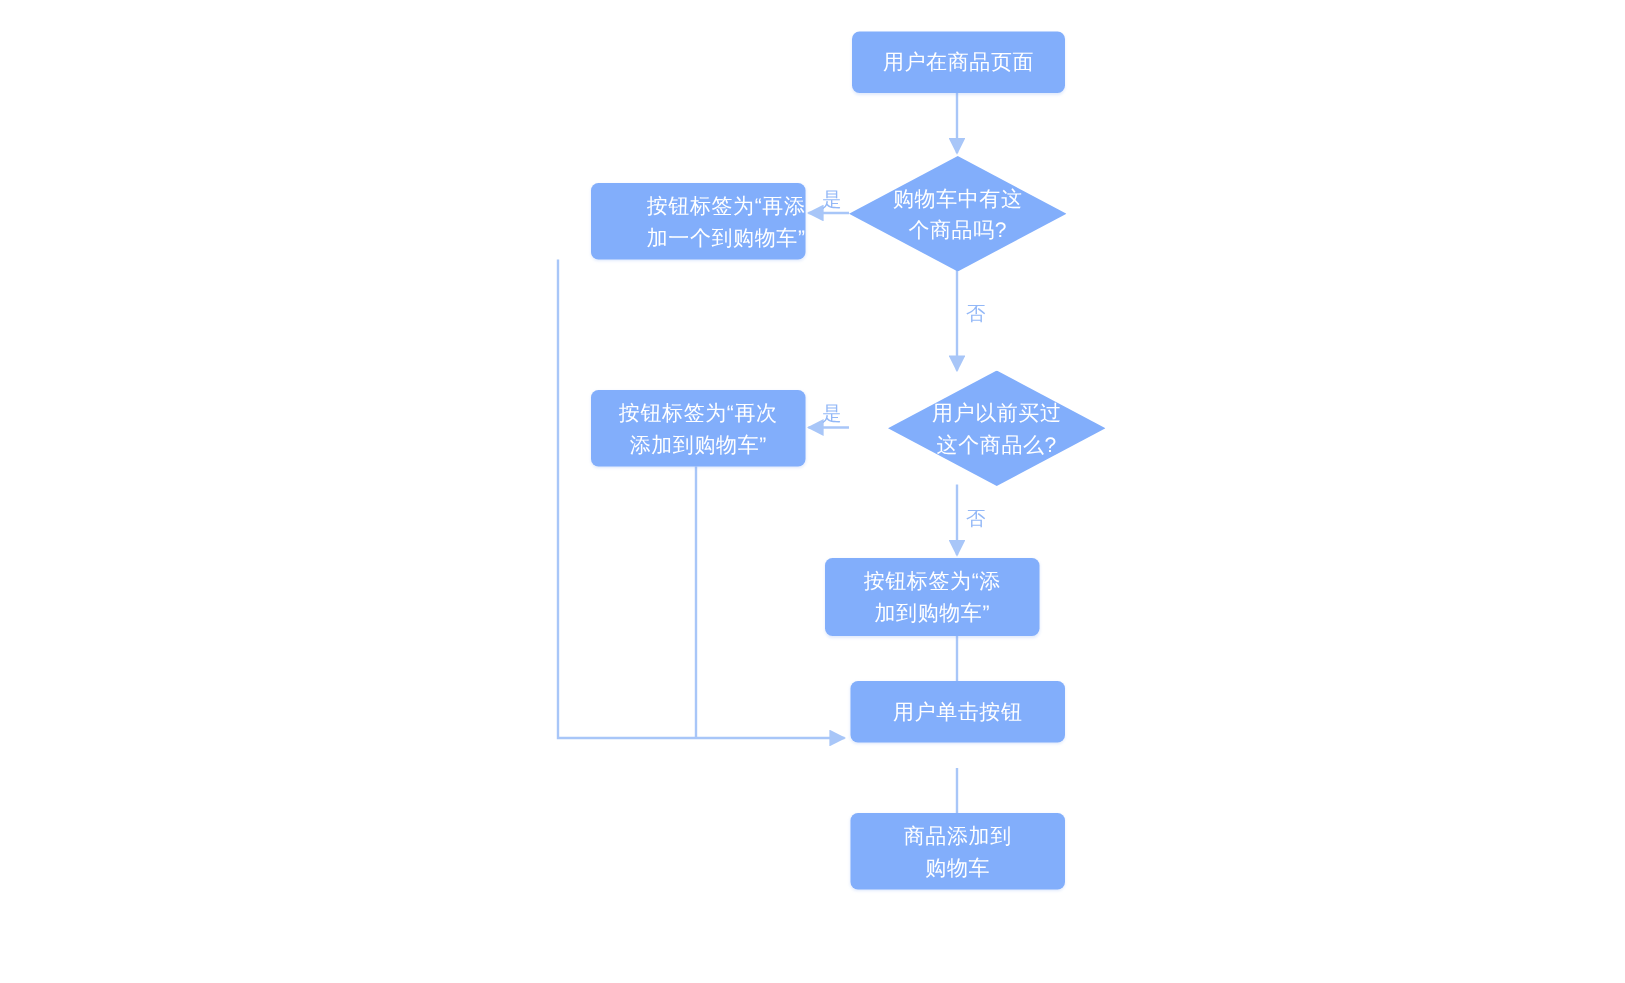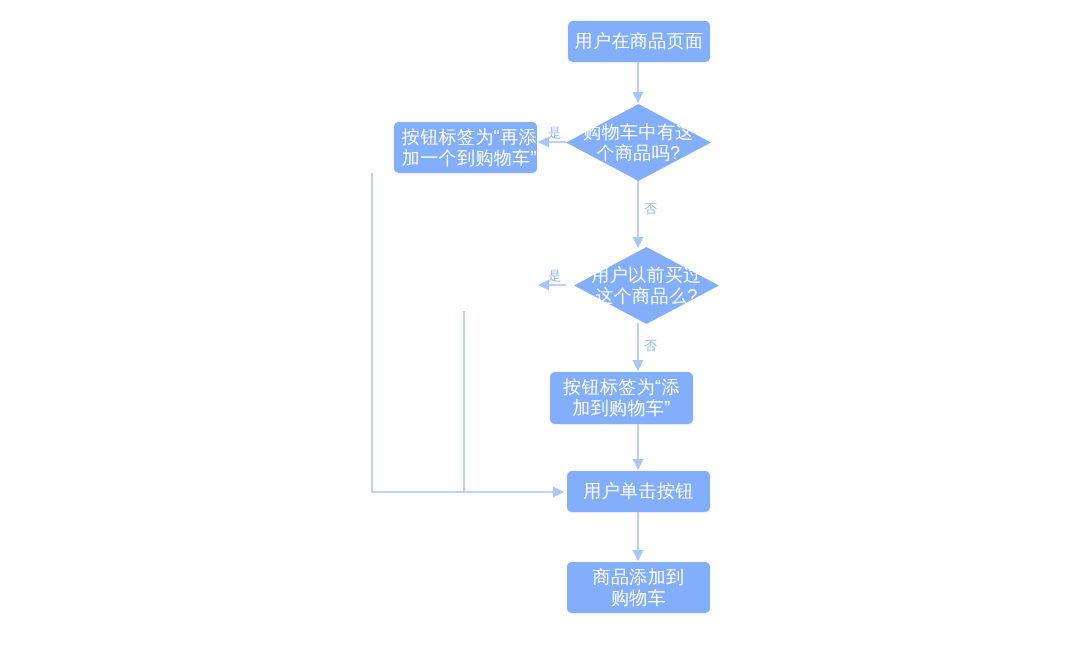--- a/index.html
+++ b/index.html
@@ -25,21 +25,21 @@
     height: 655px;
   }
   .node {
     position: absolute;
     box-sizing: border-box;
     display: flex;
     align-items: center;
     justify-content: center;
     text-align: center;
     color: #ffffff;
-    font-size: 18px;
+    font-size: 14px;
     line-height: 21px;
     letter-spacing: 0.4px;
     z-index: 3;
     user-select: none;
   }
   .node.process {
     background: #82aefb;
     border-radius: 5px;
     box-shadow: 0 1px 2px rgba(120,160,240,0.22);
   }
@@ -114,37 +114,41 @@
     <span class="dia-shape"></span>
     <span class="nodetext dia-label">购物车中有这
 个商品吗?</span>
   </div>
 
   <div class="node process" style="left:394px; top:122px; width:143px; height:51px;justify-content:flex-end;">
     <span class="nodetext">按钮标签为“再添
 加一个到购物车”</span>
   </div>
 
-  <div class="node diamond" style="left:574px; top:247px; width:145px; height:77px;">
+  <div class="node diamond" style="left:592px; top:247px; width:145px; height:77px;">
     <span class="dia-shape"></span>
     <span class="nodetext dia-label">用户以前买过
 这个商品么?</span>
   </div>
 
+  <div class="node process" style="left:394px; top:260px; width:143px; height:51px;">
+    <span class="nodetext">按钮标签为“再次
+添加到购物车”</span>
+  </div>
 
   <div class="node process" style="left:550px; top:372px; width:143px; height:52px;">
     <span class="nodetext">按钮标签为“添
 加到购物车”</span>
   </div>
 
-  <div class="node process" style="left:567px; top:471px; width:143px; height:41px;">
+  <div class="node process" style="left:567px; top:454px; width:143px; height:41px;">
     <span class="nodetext">用户单击按钮</span>
   </div>
 
-  <div class="node process" style="left:567px; top:562px; width:143px; height:51px;">
+  <div class="node process" style="left:567px; top:542px; width:143px; height:51px;">
     <span class="nodetext">商品添加到
 购物车</span>
   </div>
 
   <div class="edge-label" style="left:548px; top:125px;">是</div>
 
   <div class="edge-label" style="left:644px; top:201px;">否</div>
 
   <div class="edge-label" style="left:548px; top:268px;">是</div>
 

